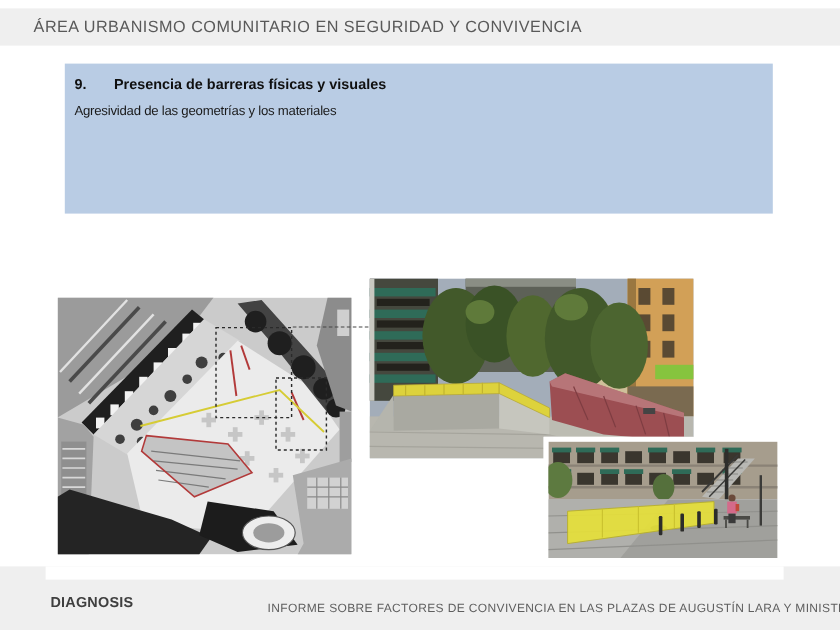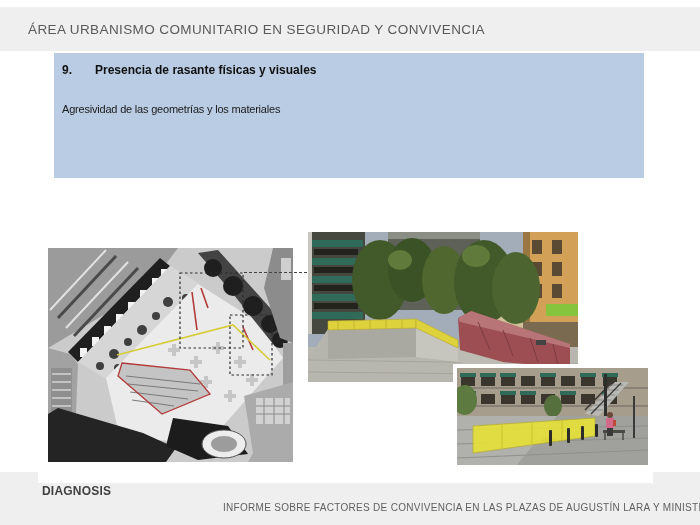--- a/index.html
+++ b/index.html
@@ -3,76 +3,76 @@
 <meta charset="utf-8">
 <style>
   html,body{margin:0;padding:0;}
   body{
     width:700px;height:525px;position:relative;overflow:hidden;
     background:#ffffff;font-family:"Liberation Sans",sans-serif;
     -webkit-font-smoothing:antialiased;
   }
   
   .header-band{
-    position:absolute;left:0;top:7px;width:700px;height:44px;
+    position:absolute;left:0;top:7px;width:700px;height:31px;
     background:#efefef;display:flex;align-items:center;
   }
   .header-title{
     margin-left:28px;font-size:13.5px;letter-spacing:.4px;color:#595959;
     white-space:nowrap;
   }
   
   .content-box{
     position:absolute;left:54px;top:53px;width:590px;height:125px;
     background:#b9cce4;box-sizing:border-box;padding:10px 12px 0 8px;
     color:#151515;
   }
   .box-heading{display:flex;font-size:12px;font-weight:bold;color:#101010;}
   .box-number{width:33px;flex:0 0 33px;}
   .box-para{
     font-size:11px;line-height:17px;letter-spacing:-.2px;color:#1a1a1a;
     max-width:545px;margin-top:13px;
   }
-  .box-para2{margin-top:24px;}
+  .box-para2{margin-top:8px;}
   
   .figure{position:absolute;display:block;}
   .plan-figure{left:48px;top:248px;width:245px;height:214px;}
   .connector{
     position:absolute;left:244px;top:272px;width:63px;height:0;
     border-top:1.6px dashed #444;
   }
   .photo-ramps{left:308px;top:232px;width:270px;height:150px;}
   .photo-wall-frame{
     position:absolute;left:453px;top:364px;width:191px;height:97px;
     background:#ffffff;border:4px solid #ffffff;box-shadow:0 0 0 0 transparent;
   }
   .photo-wall-frame svg{display:block;}
   
   .footer-band{position:absolute;left:0;top:472px;width:700px;height:53px;background:#efefef;}
   .footer-notch{position:absolute;left:38px;top:472px;width:615px;height:11px;background:#ffffff;}
   .footer-label{
-    position:absolute;left:42px;top:484px;font-size:12px;font-weight:bold;
+    position:absolute;left:42px;top:495px;font-size:12px;font-weight:bold;
     color:#3f3f3f;letter-spacing:.2px;
   }
   .footer-title{
     position:absolute;left:223px;top:502px;font-size:10px;color:#5f5f5f;
     letter-spacing:.3px;white-space:nowrap;
   }
 </style>
 </head>
 <body>
 
 <div class="header-band">
   <div class="header-title">ÁREA URBANISMO COMUNITARIO EN SEGURIDAD Y CONVIVENCIA</div>
 </div>
 
 <div class="content-box">
   <div class="box-heading">
     <span class="box-number">9.</span>
-    <span>Presencia de rasante físicas y visuales</span>
+    <span>Presencia de barreras físicas y visuales</span>
   </div>
   <div class="box-para box-para2">Agresividad de las geometrías y los materiales</div>
 </div>
 
 <svg class="figure plan-figure" viewBox="0 0 245 214" xmlns="http://www.w3.org/2000/svg">
   <rect width="245" height="214" fill="#cbcbcb"></rect>
 
   <polygon points="0,0 130,0 98,42 0,100" fill="#9b9b9b"></polygon>
   <g stroke="#e2e2e2" stroke-width="2">
     <line x1="2" y1="62" x2="58" y2="2"></line>

